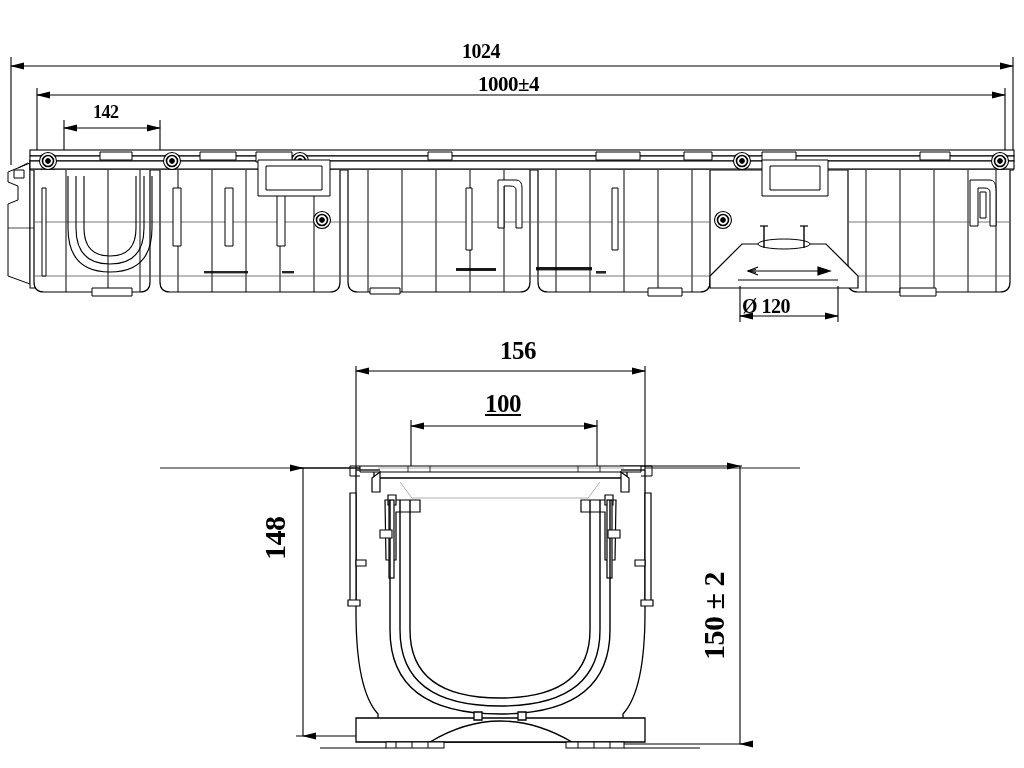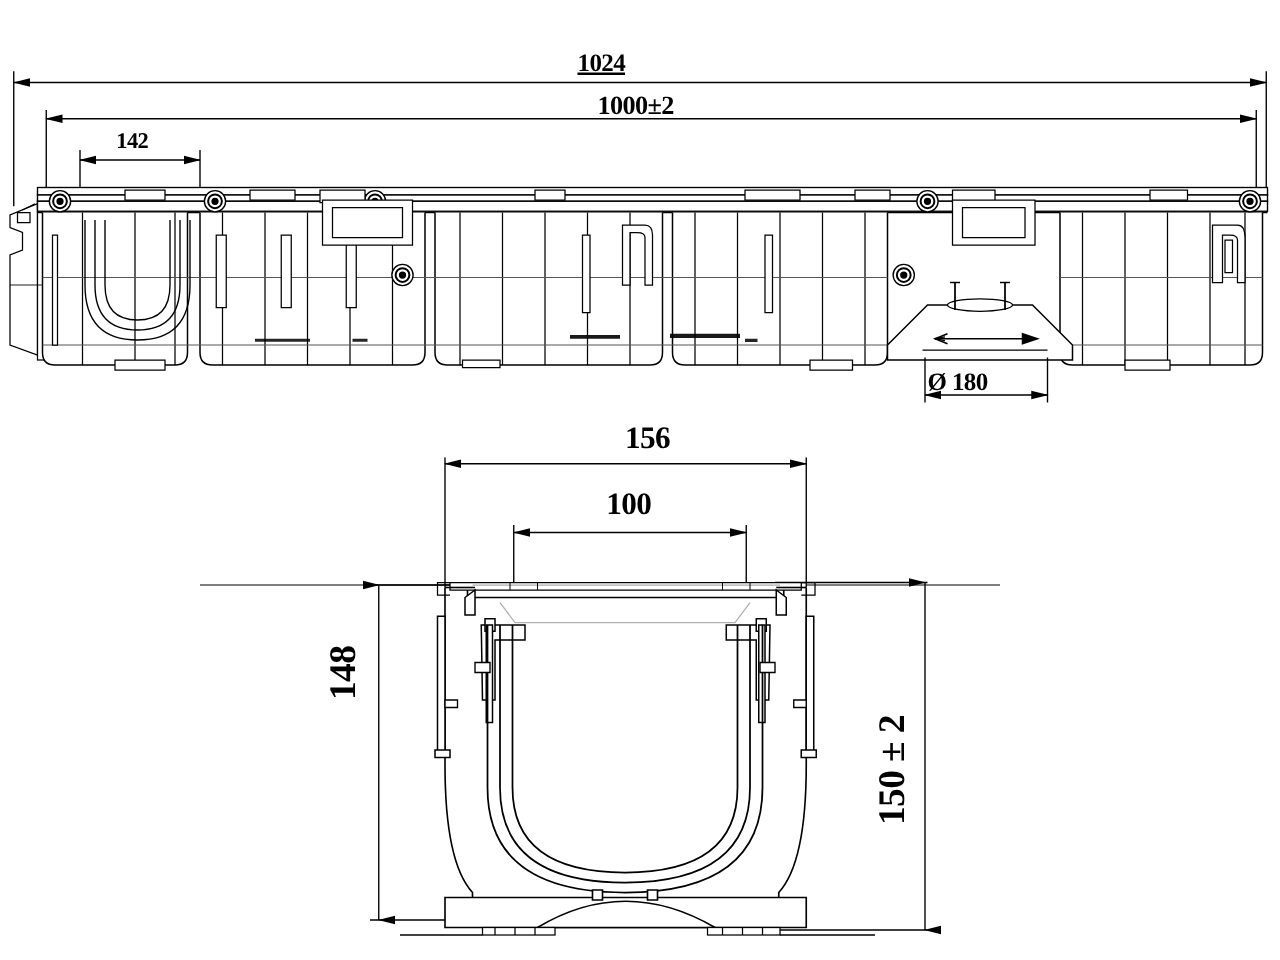--- a/index.html
+++ b/index.html
@@ -29,26 +29,26 @@
     height: 768px;
   }
   .dim-text {
     position: absolute;
     font-family: "Liberation Serif", serif;
     font-weight: bold;
     color: #000000;
     white-space: nowrap;
     letter-spacing: -0.5px;
   }
-  .dim-1024 { left: 462px; top: 40px; font-size: 20px; text-decoration: underline; }
+  .dim-1024 { left: 462px; top: 40px; font-size: 20px; }
   .dim-1000 { left: 478px; top: 72px; font-size: 21px; }
   .dim-101  { left: 93px;  top: 102px; font-size: 18px; }
   .dim-110  { left: 766px; top: 295px; font-size: 20px; transform: translateX(-50%); }
   .dim-156  { left: 518px; top: 337px; font-size: 25px; transform: translateX(-50%); }
-  .dim-100  { left: 503px; top: 390px; font-size: 25px; transform: translateX(-50%); }
+  .dim-100  { left: 503px; top: 390px; font-size: 25px; transform: translateX(-50%); text-decoration: underline; }
   .dim-148  {
     left: 258px; top: 560px; font-size: 30px;
     transform: rotate(-90deg);
     transform-origin: left top;
   }
   .dim-150  {
     left: 697px; top: 660px; font-size: 30px;
     transform: rotate(-90deg);
     transform-origin: left top;
   }
@@ -337,21 +337,21 @@
         <line x1="578" y1="742" x2="578" y2="748"></line>
         <line x1="594" y1="742" x2="594" y2="748"></line>
         <line x1="610" y1="742" x2="610" y2="748"></line>
         <line x1="320" y1="748" x2="386" y2="748" stroke-width="1.2"></line>
         <line x1="624" y1="748" x2="700" y2="748" stroke-width="1.2"></line>
       </g>
     </g>
   </svg>
 
   <div class="dim-text dim-1024">1024</div>
-  <div class="dim-text dim-1000">1000±2</div>
+  <div class="dim-text dim-1000">1000±4</div>
   <div class="dim-text dim-101">142</div>
-  <div class="dim-text dim-110">Ø 180</div>
+  <div class="dim-text dim-110">Ø 120</div>
   <div class="dim-text dim-156">156</div>
   <div class="dim-text dim-100">100</div>
   <div class="dim-text dim-148">148</div>
   <div class="dim-text dim-150">150 ± 2</div>
 
 </div>
 
 </body></html>

